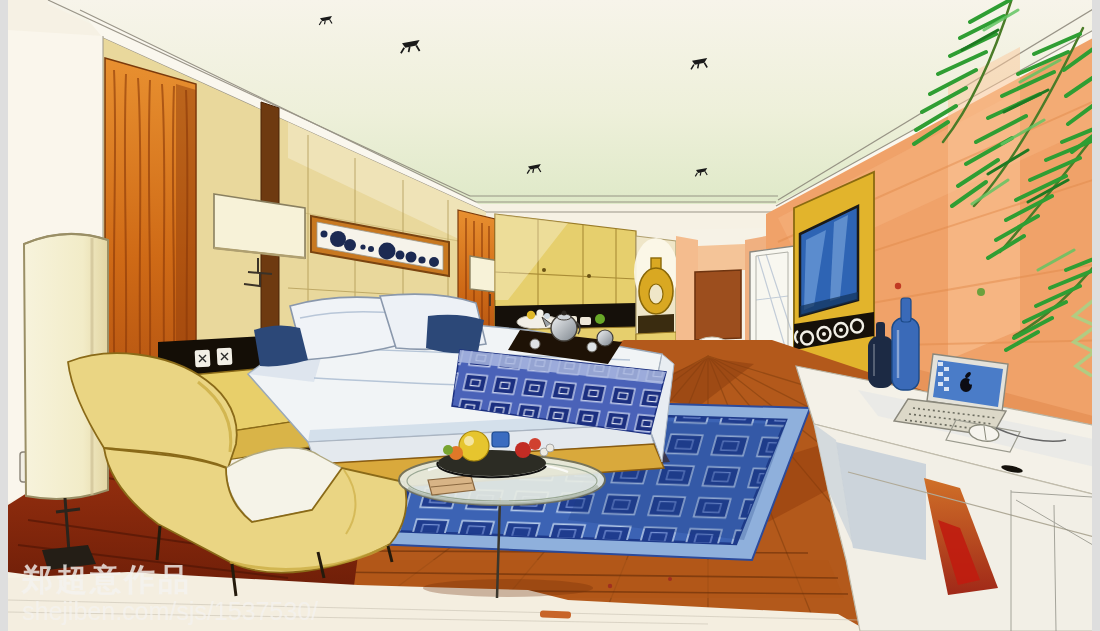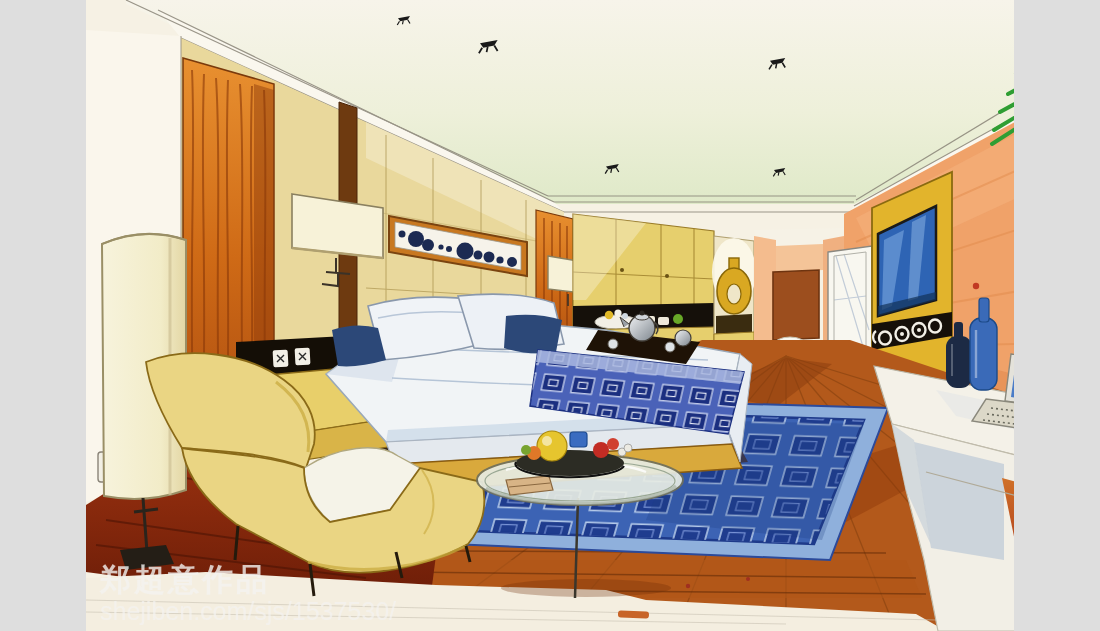--- a/index.html
+++ b/index.html
@@ -1,16 +1,16 @@
 <!DOCTYPE html>
 <html><head>
 <meta charset="utf-8">
 <style>
   html,body{margin:0;padding:0;background:#dedede;}
-  .stage{position:relative;width:928px;height:631px;margin:0 auto;overflow:hidden;background:#f6f1e4;}
+  .stage{position:relative;width:1084px;height:631px;margin:0 auto;overflow:hidden;background:#f6f1e4;}
   svg{position:absolute;left:0;top:0;display:block;}
   text{font-family:"Liberation Sans","DejaVu Sans",sans-serif;}
 </style>
 </head>
 <body>
 
 <div class="stage">
 <svg width="1100" height="631" viewBox="0 0 1100 631" xmlns="http://www.w3.org/2000/svg">
   <defs>
     <linearGradient id="gCeil" x1="0" y1="0" x2="0" y2="1">

